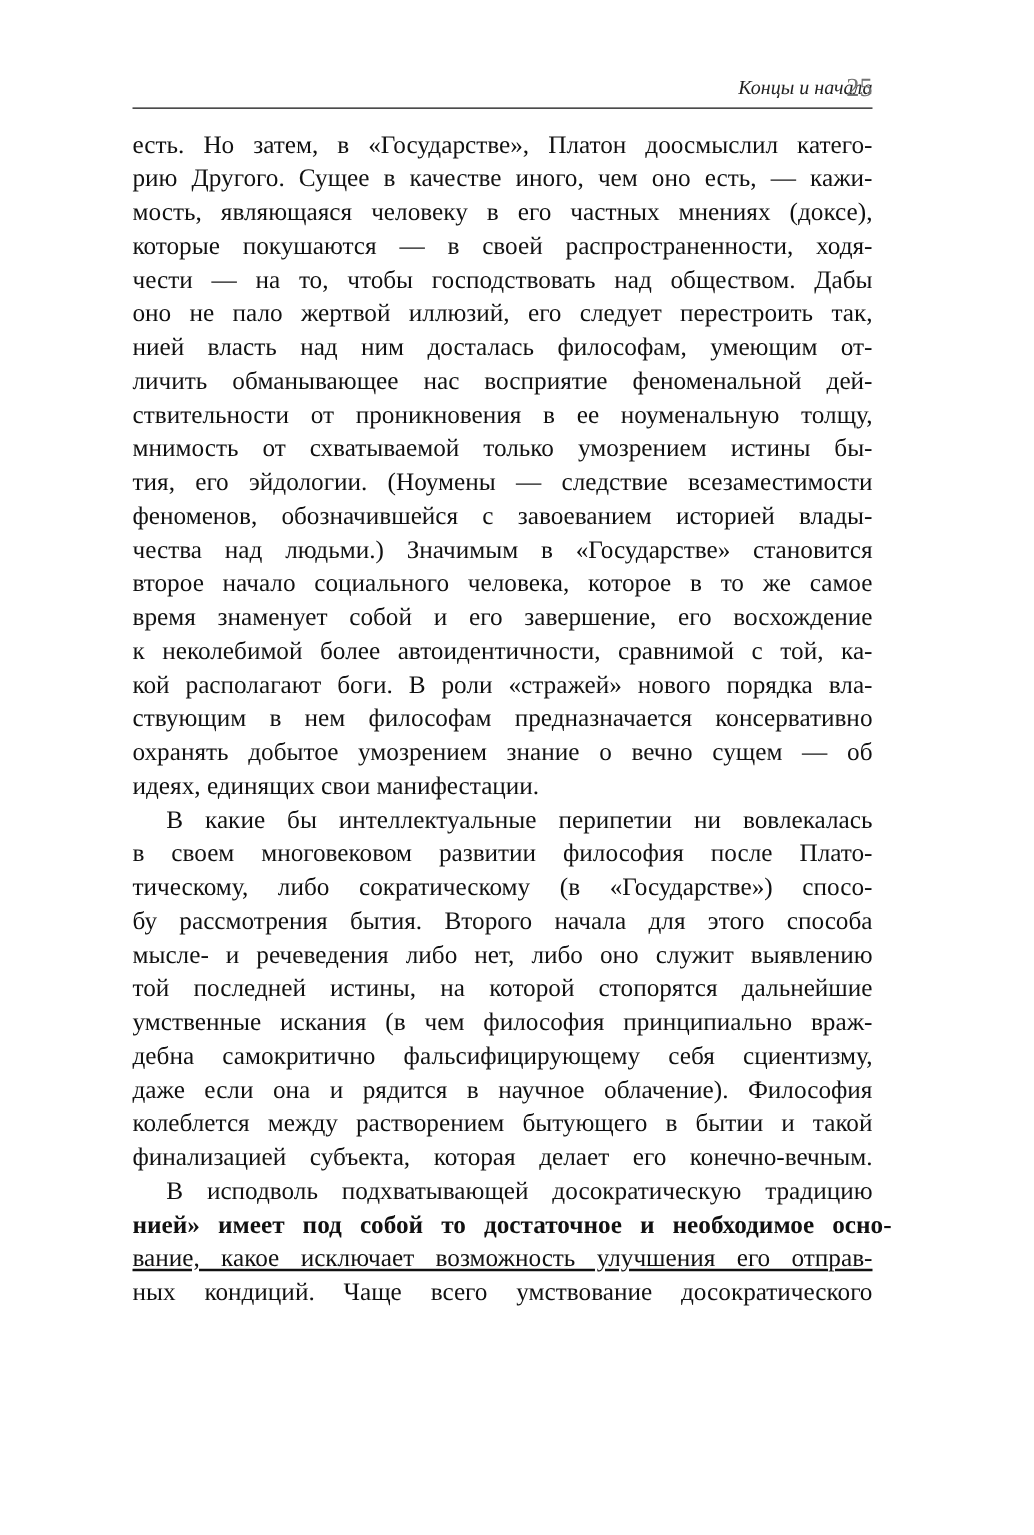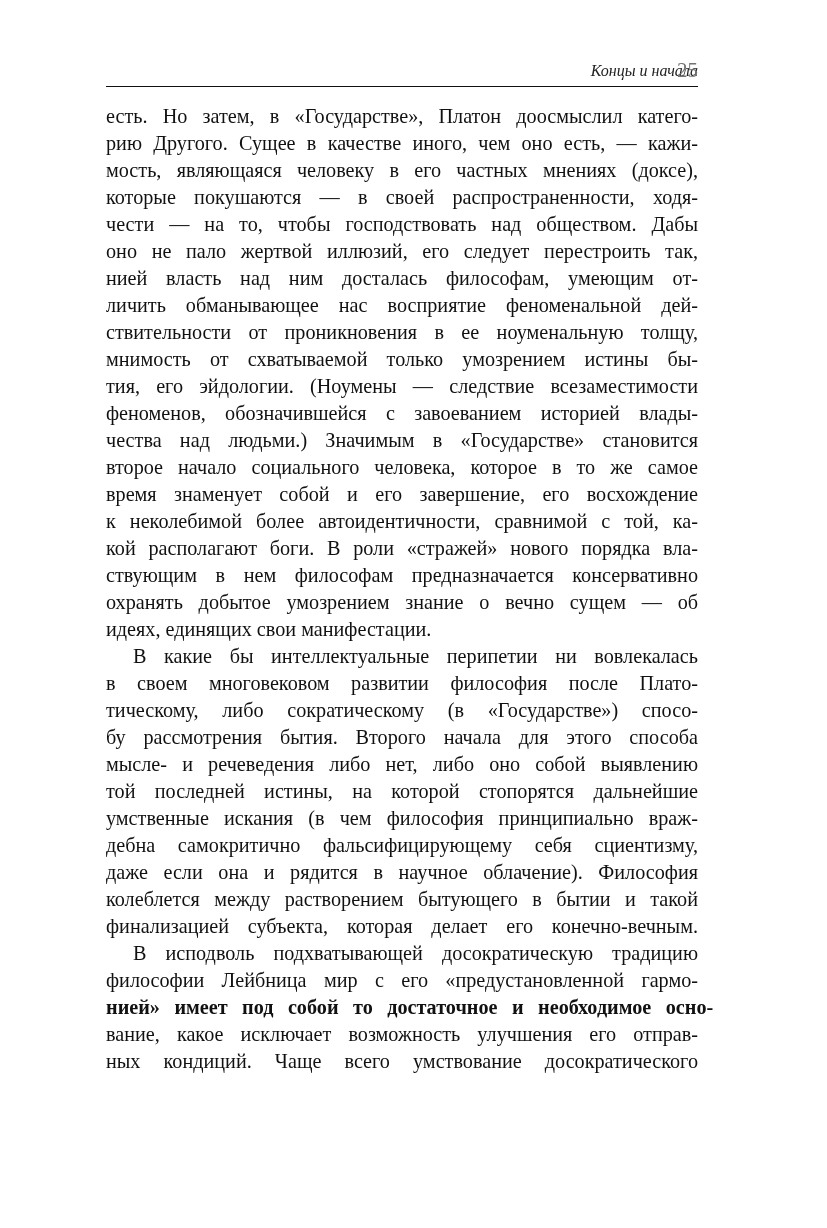--- a/index.html
+++ b/index.html
@@ -58,29 +58,28 @@
       <span class="line" style="display: block; word-spacing: 7.70312px;">кой располагают боги. В роли «стражей» нового порядка вла-</span>
       <span class="line" style="display: block; word-spacing: 13.5406px;">ствующим в нем философам предназначается консервативно</span>
       <span class="line" style="display: block; word-spacing: 10.7129px;">охранять добытое умозрением знание о вечно сущем — об</span>
       <span class="line last" style="display: block; word-spacing: 0px;">идеях, единящих свои манифестации.</span>
     </p>
     <p>
       <span class="line" style="padding-left: 27px; display: block; word-spacing: 12.5208px;">В какие бы интеллектуальные перипетии ни вовлекалась</span>
       <span class="line" style="display: block; word-spacing: 16.4427px;">в своем многовековом развитии философия после Плато-</span>
       <span class="line" style="display: block; word-spacing: 18.6375px;">тическому, либо сократическому (в «Государстве») спосо-</span>
       <span class="line" style="display: block; word-spacing: 12.8237px;">бу рассмотрения бытия. Второго начала для этого способа</span>
-      <span class="line" style="display: block; word-spacing: 8.55859px;">мысле- и речеведения либо нет, либо оно собой выявлению</span>
+      <span class="line" style="display: block; word-spacing: 8.55859px;">мысле- и речеведения либо нет, либо оно служит выявлению</span>
       <span class="line" style="display: block; word-spacing: 14.2839px;">той последней истины, на которой стопорятся дальнейшие</span>
       <span class="line" style="display: block; word-spacing: 10.0833px;">умственные искания (в чем философия принципиально враж-</span>
       <span class="line" style="display: block; word-spacing: 17.5586px;">дебна самокритично фальсифицирующему себя сциентизму,</span>
       <span class="line" style="display: block; word-spacing: 10.5254px;">даже если она и рядится в научное облачение). Философия</span>
       <span class="line" style="display: block; word-spacing: 9.41295px;">колеблется между растворением бытующего в бытии и такой</span>
       <span class="line" style="display: block; word-spacing: 0px;">финализацией субъекта, которая делает его конечно-вечным.</span>
     </p>
     <p>
       <span class="line" style="padding-left: 27px; display: block; word-spacing: 14.0156px;">В исподволь подхватывающей досократическую традицию</span>
-      <span class="line" style="display: block; word-spacing: 12.2734px;">философии Лейбница мир с его «предустановленной гармо-</span>
       <span class="line" style="display: block; word-spacing: 9.41602px; font-weight: bold;">нией» имеет под собой то достаточное и необходимое осно-</span>
-      <span class="line" style="display: block; word-spacing: 12.013px;">вание, какое исключает возможность улучшения его отправ-</span>
+      <span class="line" style="display: block; word-spacing: 12.013px; text-decoration: underline;">вание, какое исключает возможность улучшения его отправ-</span>
       <span class="line" style="display: block; word-spacing: 18.0344px;">ных кондиций. Чаще всего умствование досократического</span>
     </p>
   </div>
 </div>
 
 </body></html>

